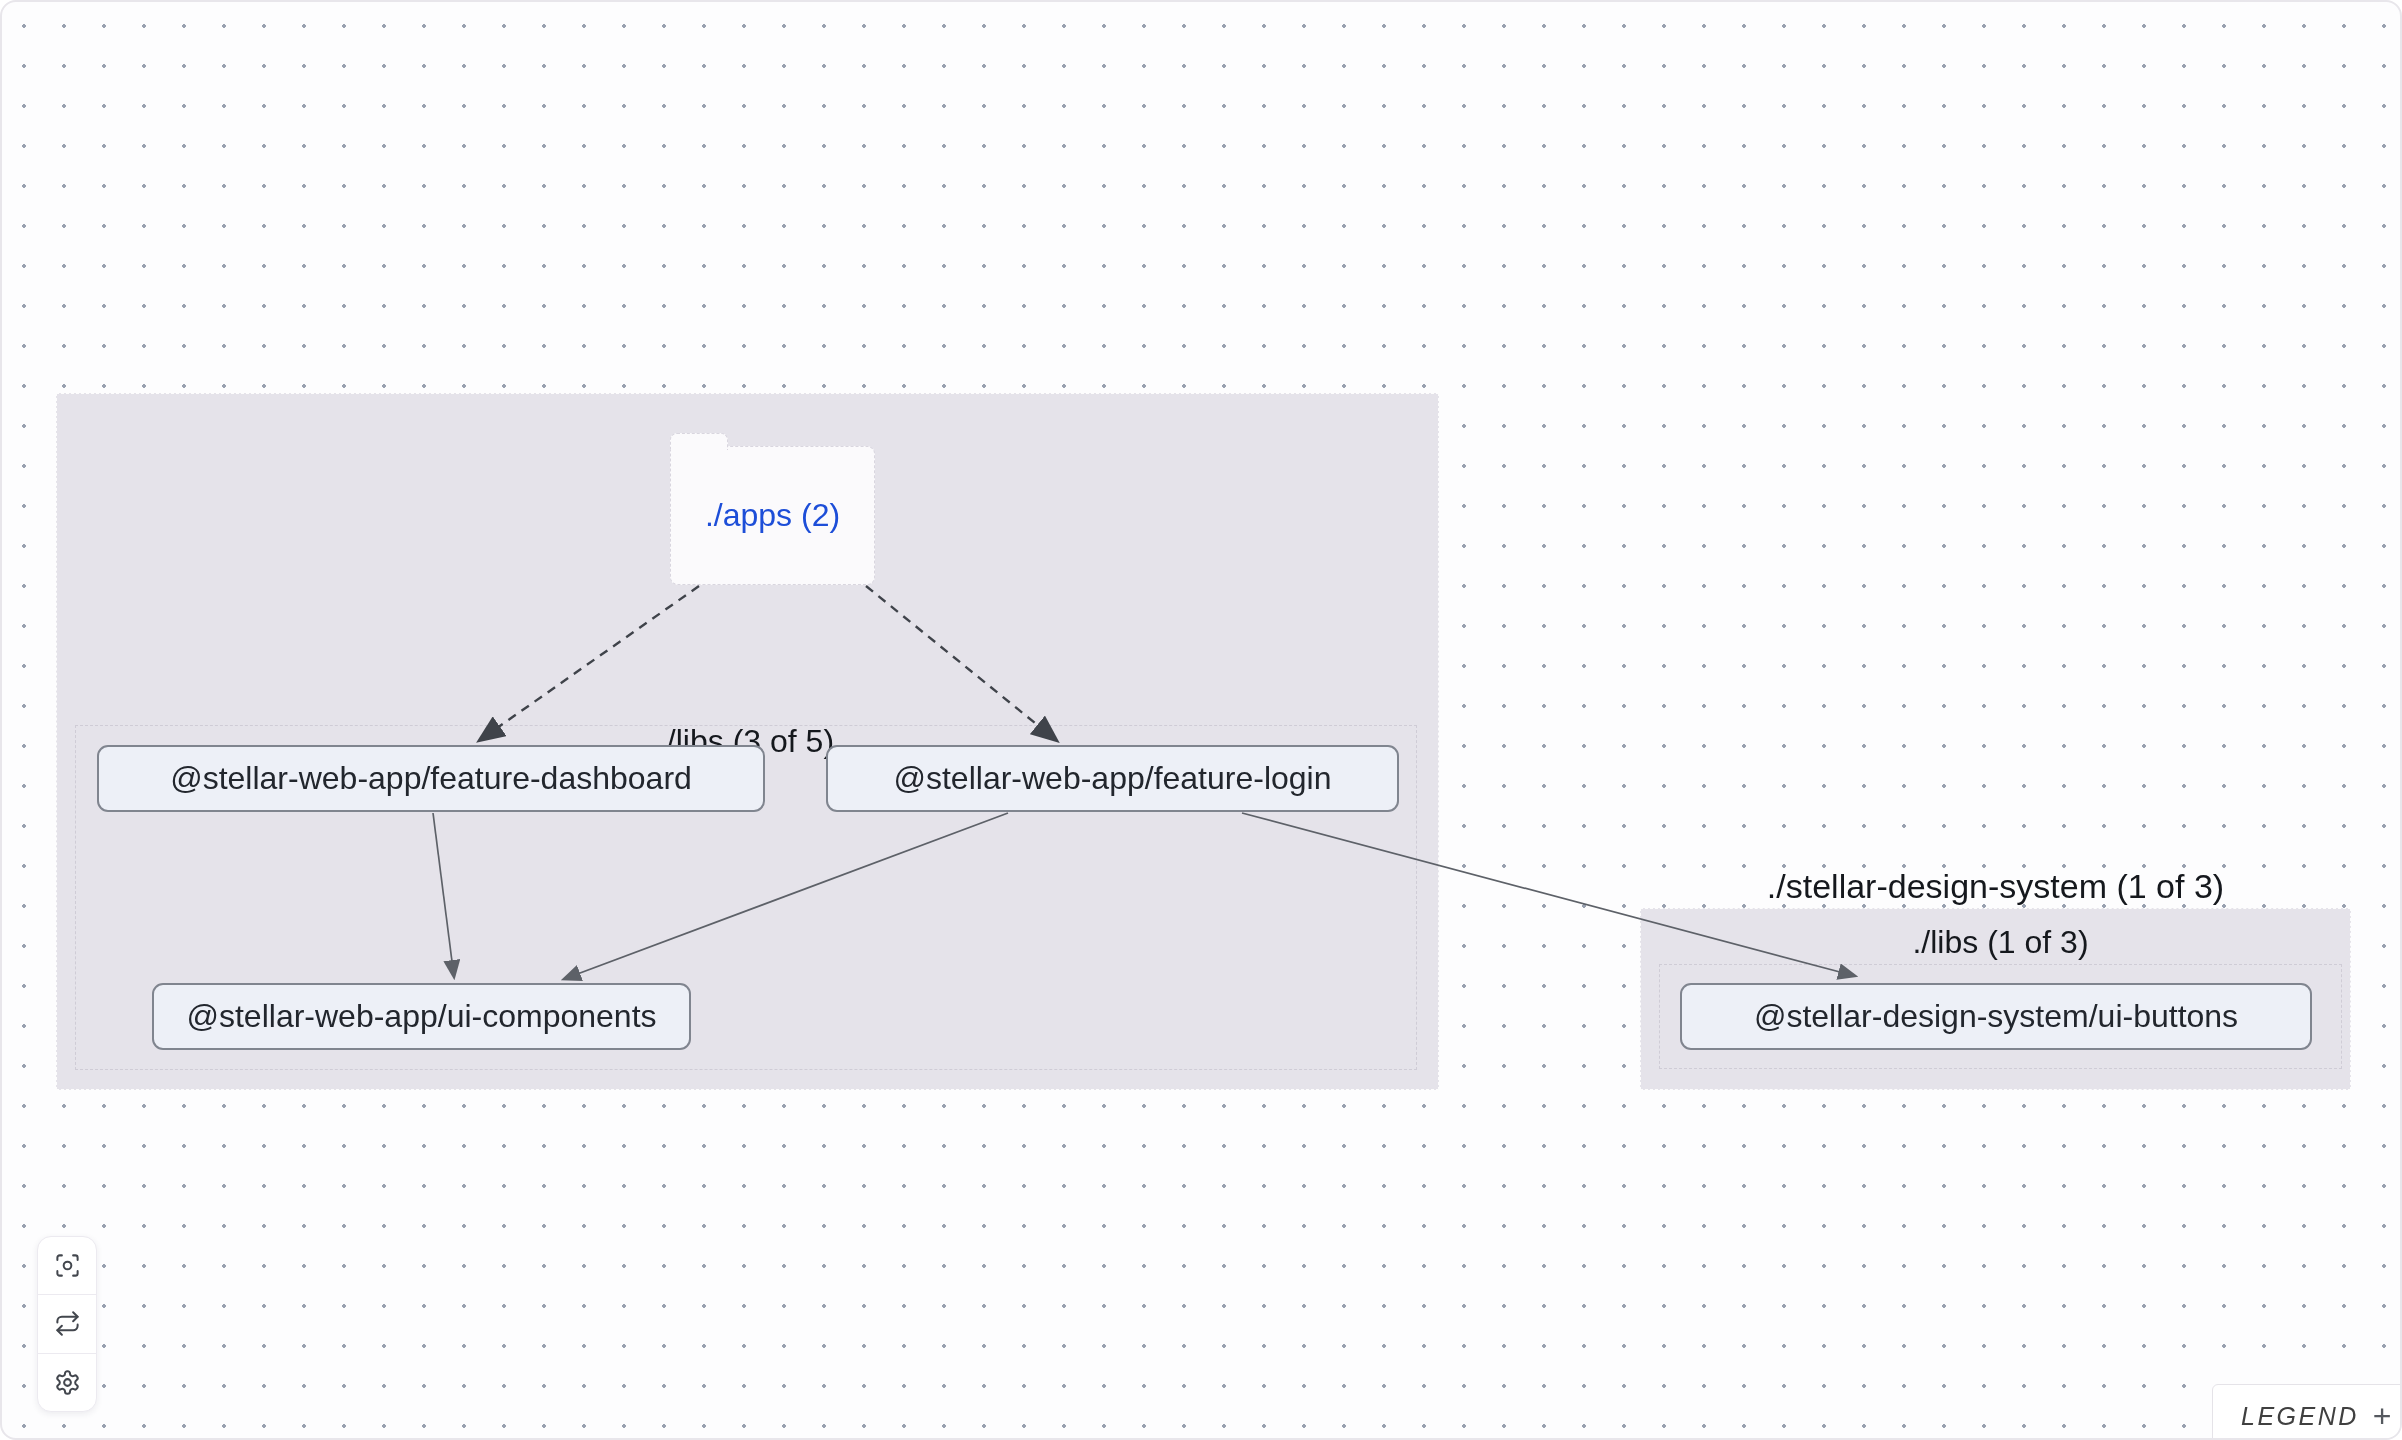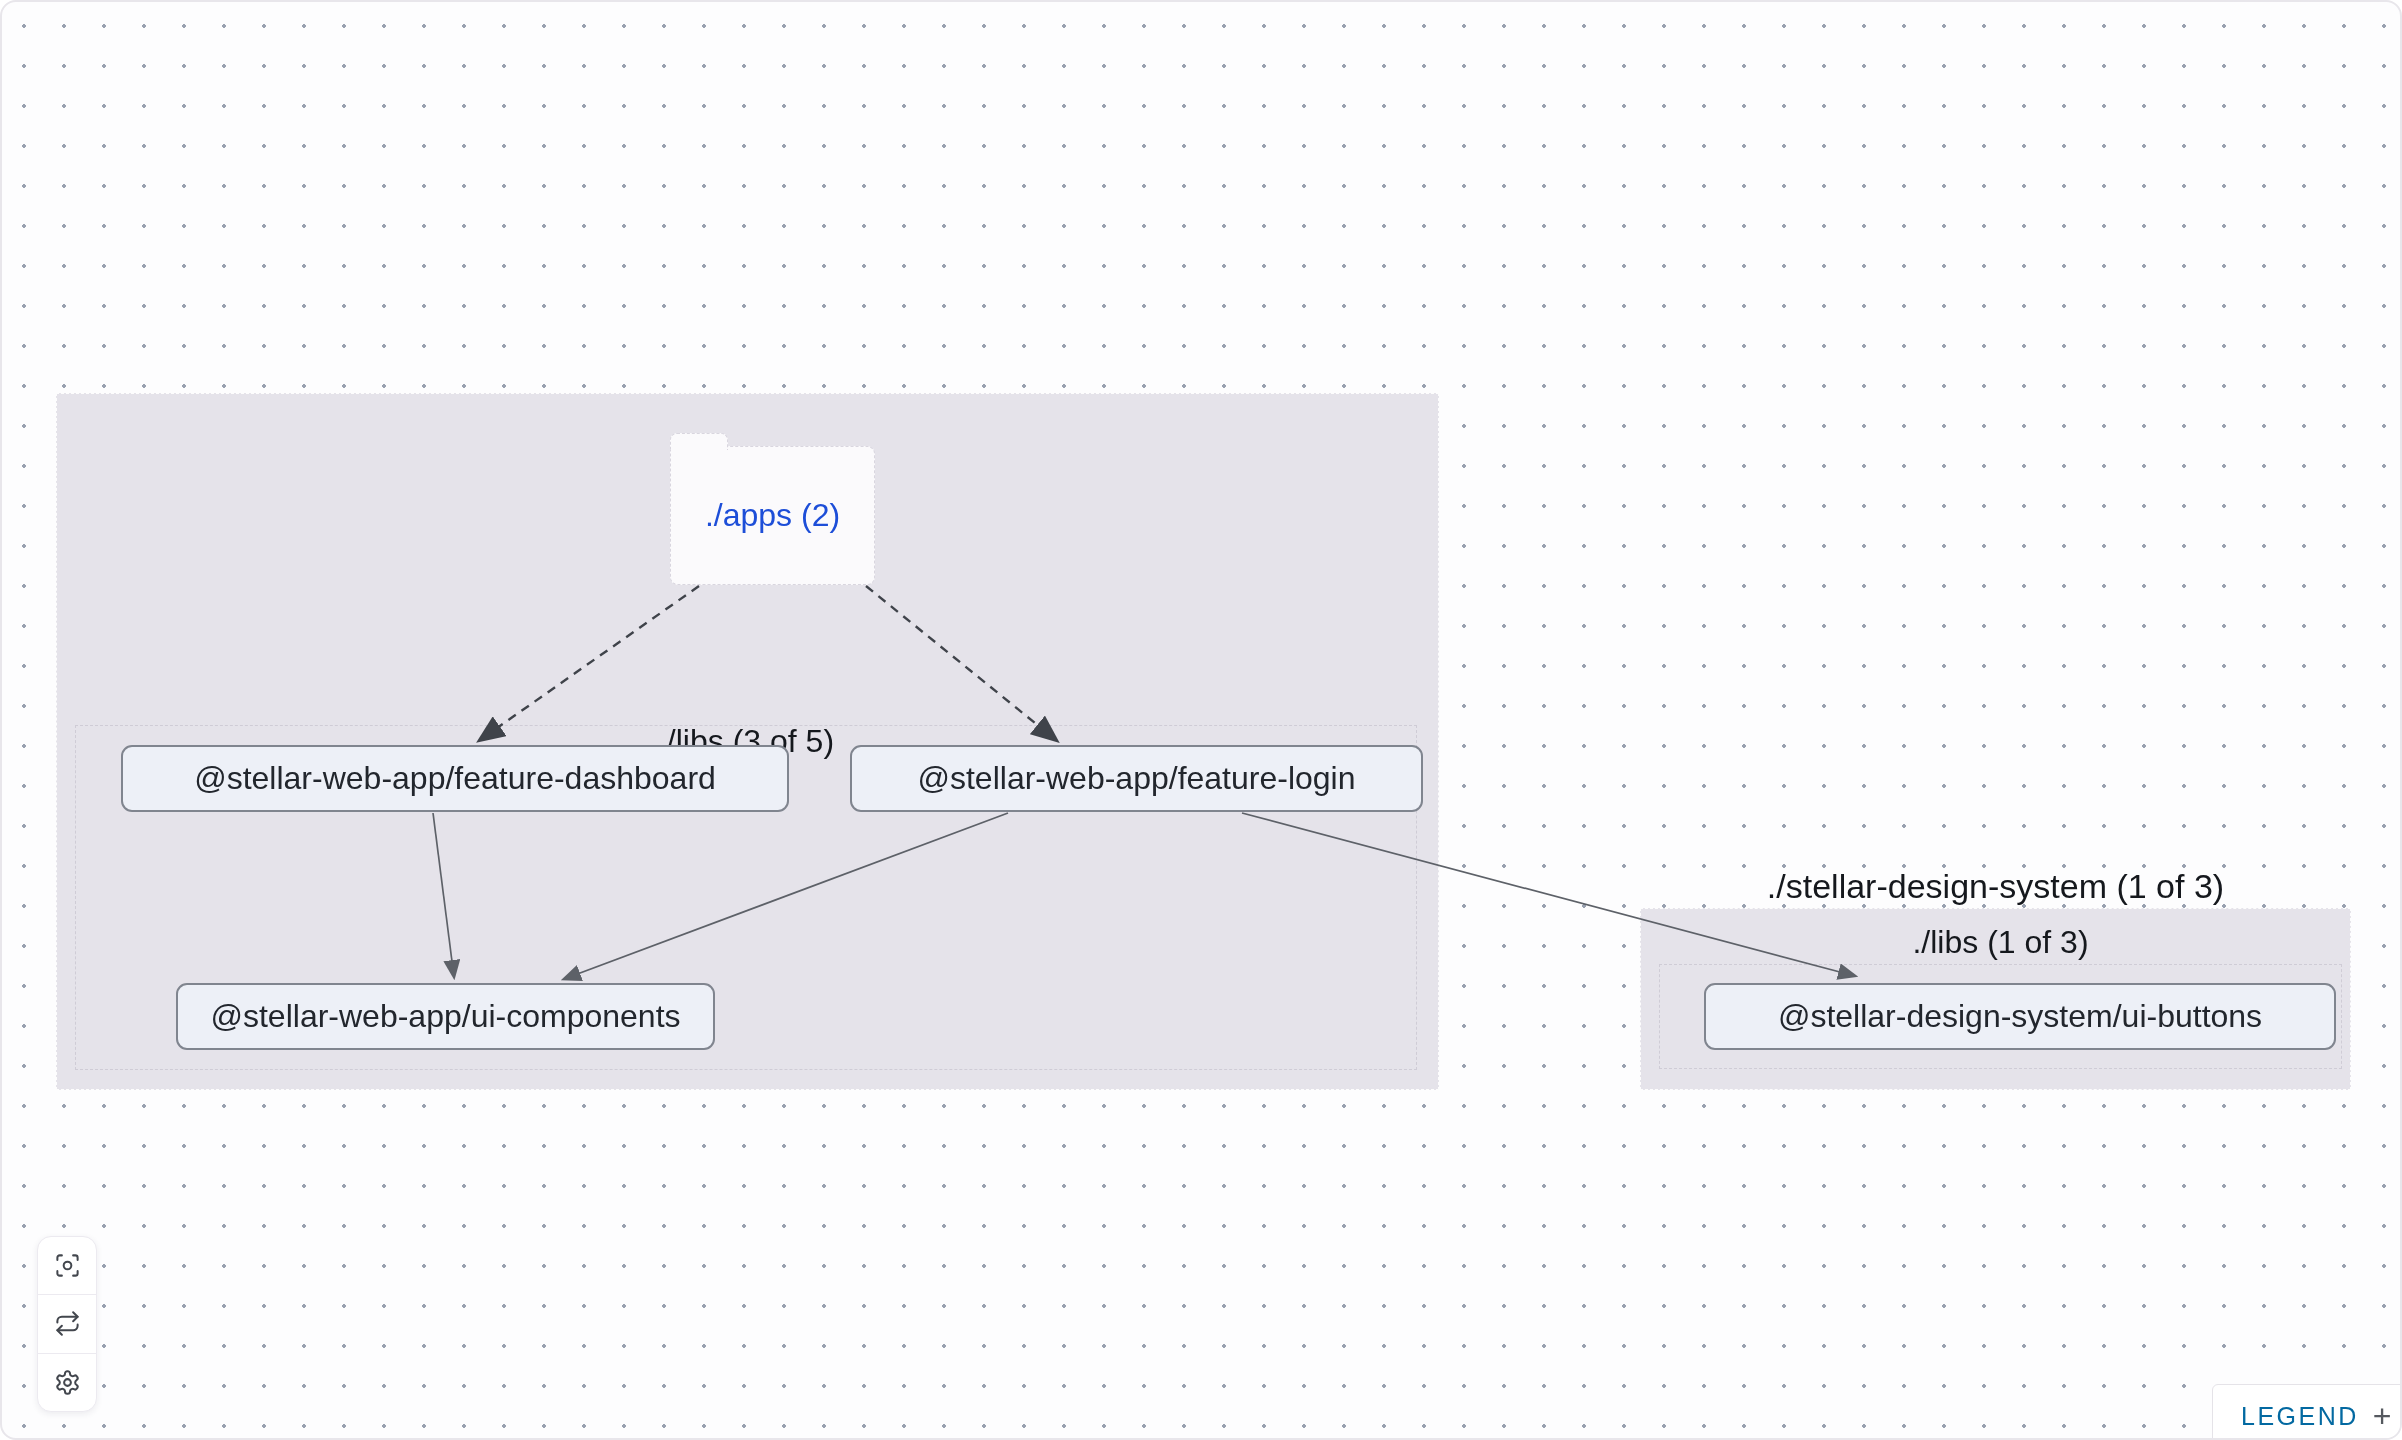--- a/index.html
+++ b/index.html
@@ -69,21 +69,20 @@
     background:#edf0f7;
     border:2px solid #80858f;
     border-radius:11px;
     box-sizing:border-box;
     display:flex;align-items:center;justify-content:center;
     font-size:32px;
     color:#22262d;
     white-space:nowrap;
     z-index:4;
     cursor:pointer;
-    margin-left:24px;
   }
   svg.edges{position:absolute;left:0;top:0;z-index:3;pointer-events:none;}
   .toolbar{
     position:absolute;
     left:35px;top:1234px;
     width:58px;height:174px;
     background:#ffffff;
     border:1px solid #eceaf0;
     border-radius:14px;
     box-shadow:0 2px 6px rgba(40,40,60,0.08);
@@ -109,21 +108,22 @@
     display:flex;align-items:center;
     padding-left:28px;
     box-sizing:border-box;
     gap:14px;
     cursor:pointer;
     z-index:6;
   }
   .legend-label{
     font-size:25px;
     letter-spacing:2.5px;
-    color:#0369a1;
+    color:#404040;
+    font-style:italic;
   }
   .legend-plus{
     font-size:32px;
     font-weight:300;
     color:#55595f;
     line-height:1;
   }
 </style>
 </head>
 <body>

